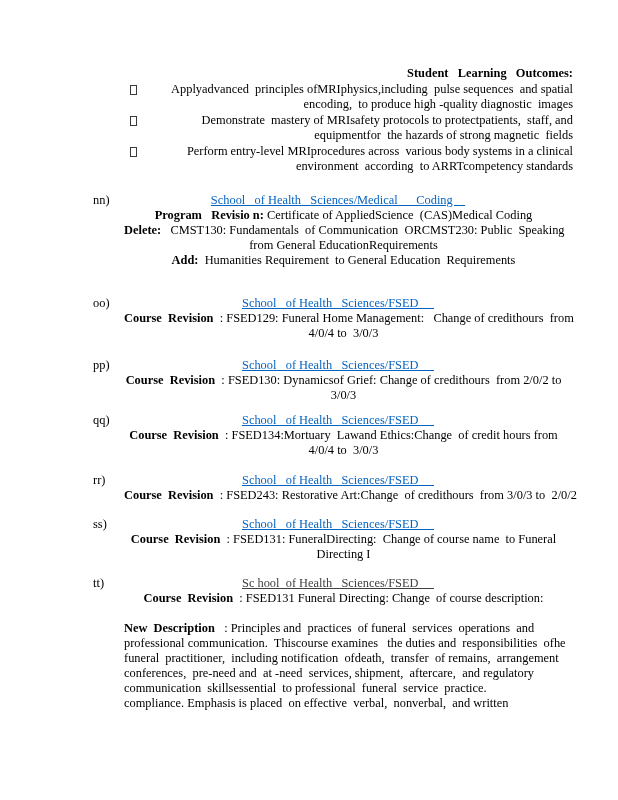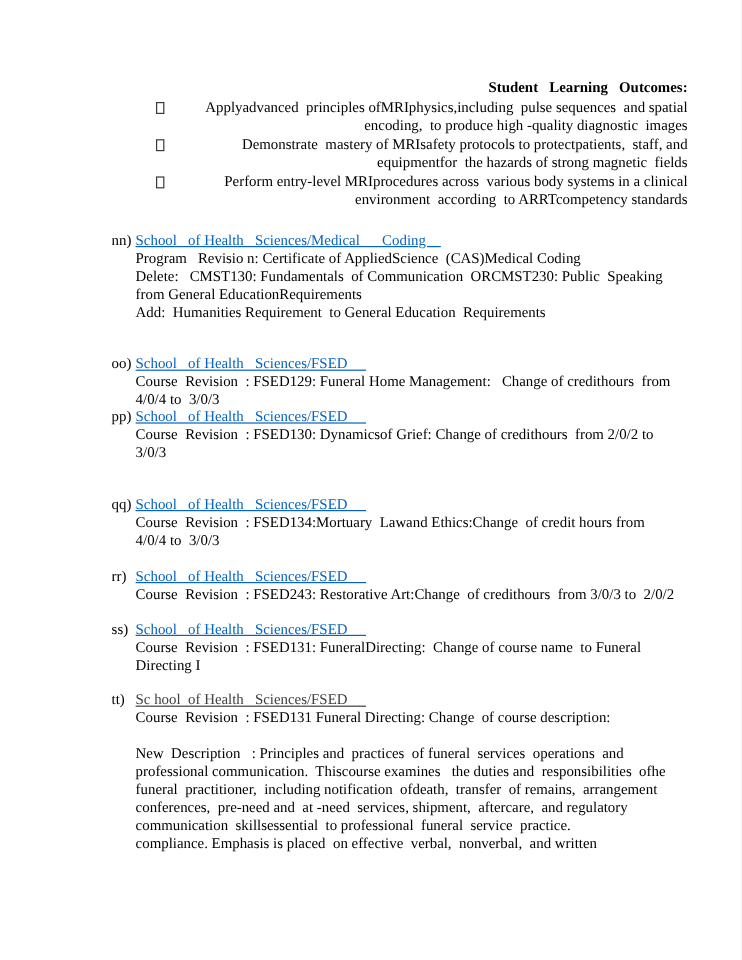--- a/index.html
+++ b/index.html
@@ -9,32 +9,32 @@
     margin:0 auto;
     background:#ffffff;
     overflow:hidden;
     font-family:"Liberation Serif","DejaVu Serif",serif;
     font-size:12.4px;
     color:#000000;
   }
   .abs{position:absolute;}
   .line{white-space:pre;line-height:15px;height:15px;}
   .slo .line{line-height:15.5px;height:15.5px;}
-  .bl{font-weight:normal;}
+  .bl{font-weight:bold;margin-left:11px;}
   .heading{font-weight:bold;white-space:pre;line-height:15.5px;}
   .bullet-item{position:relative;padding-left:37px;}
   .bullet-item .bullet-box{
     position:absolute;left:17px;top:3.5px;
     width:5px;height:8px;
     border:1px solid #3a3a3a;
     background:transparent;
   }
   .section{position:absolute;left:0;width:618px;}
   .sec-label{position:absolute;left:93px;top:0;white-space:pre;}
-  .sec-content{margin-left:113px;width:450px;}
+  .sec-content{margin-left:113px;width:450px;text-align:center;}
   a.doclink{
     text-decoration:underline;
     white-space:pre;
     cursor:pointer;
   }
   .desc-block{position:absolute;left:113px;width:460px;}
 </style>
 </head>
 <body>
 
@@ -75,21 +75,21 @@
 
   <div class="section" style="top:296px;">
     <span class="sec-label">oo)</span>
     <div class="sec-content">
       <div class="line"><a class="doclink" style="color:#0563C1">School   of Health   Sciences/FSED     </a></div>
       <div class="line"><span class="bl">Course  Revision</span><span>  : FSED129: Funeral Home Management:   Change of credithours  from</span></div>
       <div class="line"><span class="bl"></span><span>4/0/4 to  3/0/3</span></div>
     </div>
   </div>
 
-  <div class="section" style="top:340px;">
+  <div class="section" style="top:358px;">
     <span class="sec-label">pp)</span>
     <div class="sec-content">
       <div class="line"><a class="doclink" style="color:#0563C1">School   of Health   Sciences/FSED     </a></div>
       <div class="line"><span class="bl">Course  Revision</span><span>  : FSED130: Dynamicsof Grief: Change of credithours  from 2/0/2 to</span></div>
       <div class="line"><span class="bl"></span><span>3/0/3</span></div>
     </div>
   </div>
 
   <div class="section" style="top:413px;">
     <span class="sec-label">qq)</span>

